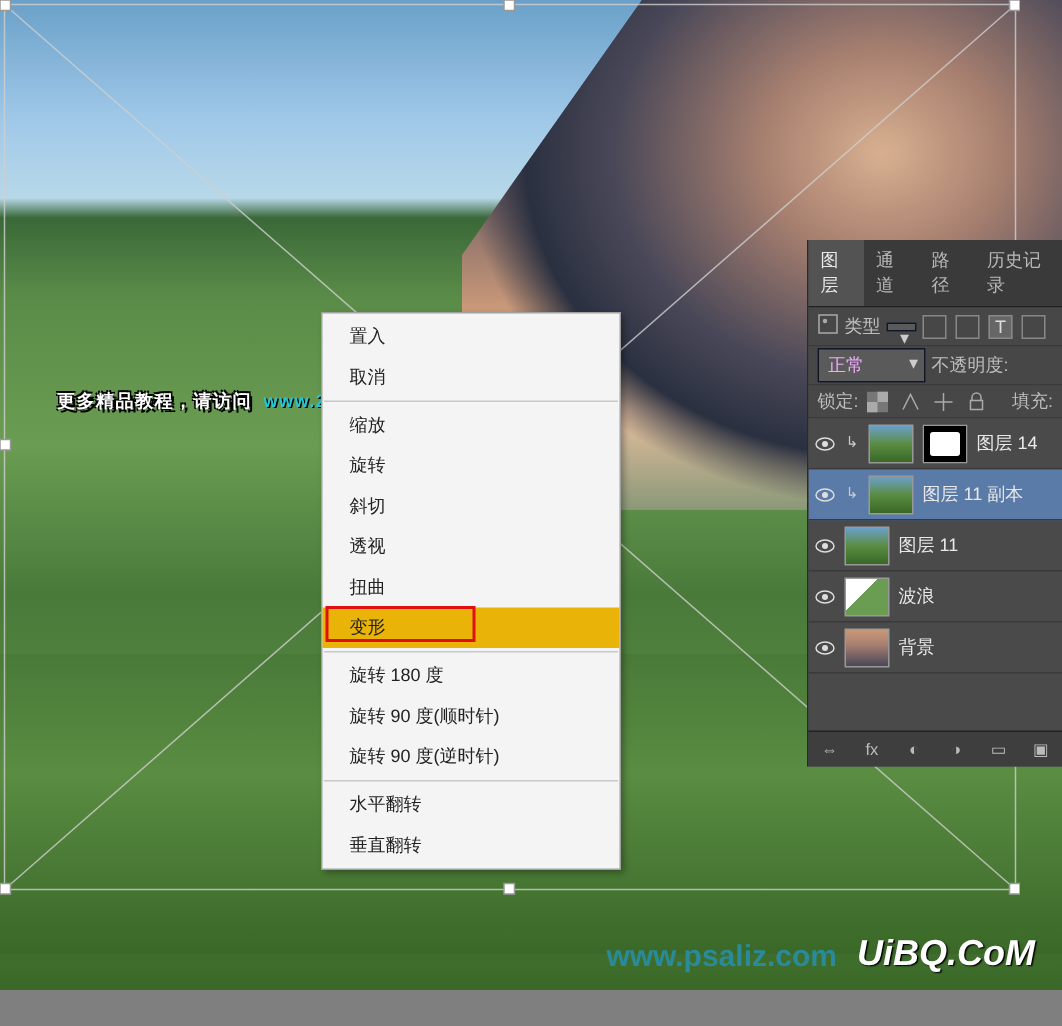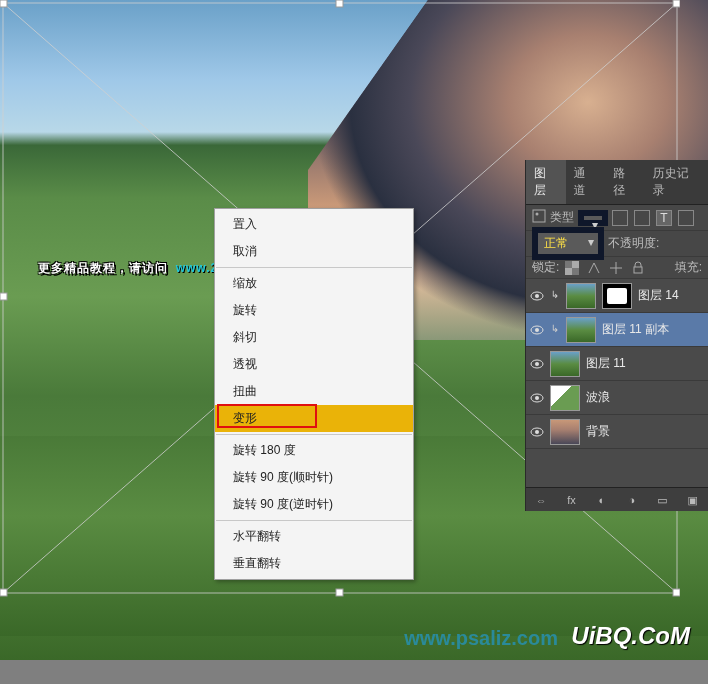--- a/index.html
+++ b/index.html
@@ -22,29 +22,29 @@
 .wm3{position:absolute;right:150px;bottom:34px;font-size:20px;color:#2a8a9a;font-weight:700}
 
 
 .ctx{position:absolute;left:214px;top:208px;width:200px;background:#f4f4f4;border:1px solid #a0a0a0;box-shadow:2px 2px 4px rgba(0,0,0,.3);padding:2px 0}
 .ctx .item{padding:5px 18px;color:#222;cursor:default}
 .ctx .item.hover{background:#eab308}
 .ctx .sep{height:1px;background:#c8c8c8;margin:2px 1px}
 .redbox{position:absolute;border:2px solid #e01010;pointer-events:none}
 
 
-.panel{position:absolute;right:0;top:160px;width:183px;background:#535353;color:#d8d8d8;font-size:11px;border-left:1px solid #2a2a2a}
+.panel{position:absolute;right:0;top:160px;width:170px;background:#535353;color:#d8d8d8;font-size:11px;border-left:1px solid #2a2a2a}
 .tabs{display:flex;background:#3a3a3a;border-bottom:1px solid #222}
 .tabs .tab{padding:5px 8px;color:#b8b8b8;cursor:default}
 .tabs .tab.active{background:#535353;color:#e8e8e8}
 .panel-row{display:flex;align-items:center;padding:4px 6px;gap:4px;border-bottom:1px solid #3a3a3a;background:#474747}
 .row-kind{height:26px}
 .row-kind .ic{width:16px;height:16px;display:inline-block;border:1px solid #888;margin-right:2px}
 .row-blend{height:26px}
-.select{background:#5a5a5a;border:6px solid #0f172a;padding:2px 18px 2px 6px;color:#fde047;position:relative;min-width:72px}
+.select{background:#5a5a5a;border:1px solid #0f172a;padding:2px 18px 2px 6px;color:#f0abfc;position:relative;min-width:72px}
 .select:after{content:"▾";position:absolute;right:4px;top:2px;color:#ccc}
 .label{color:#bdbdbd}
 .row-lock{height:22px}
 .lock-ic{width:14px;height:14px;display:inline-block;margin:0 2px}
 
 .layers{background:#4a4a4a;height:208px;overflow:hidden}
 .layer{display:flex;align-items:center;height:34px;border-bottom:1px solid #3a3a3a;padding:0 4px;gap:6px}
 .layer.active{background:#5a7aa8}
 .eye{width:14px;height:14px;flex:0 0 14px}
 .eye svg{display:block}

